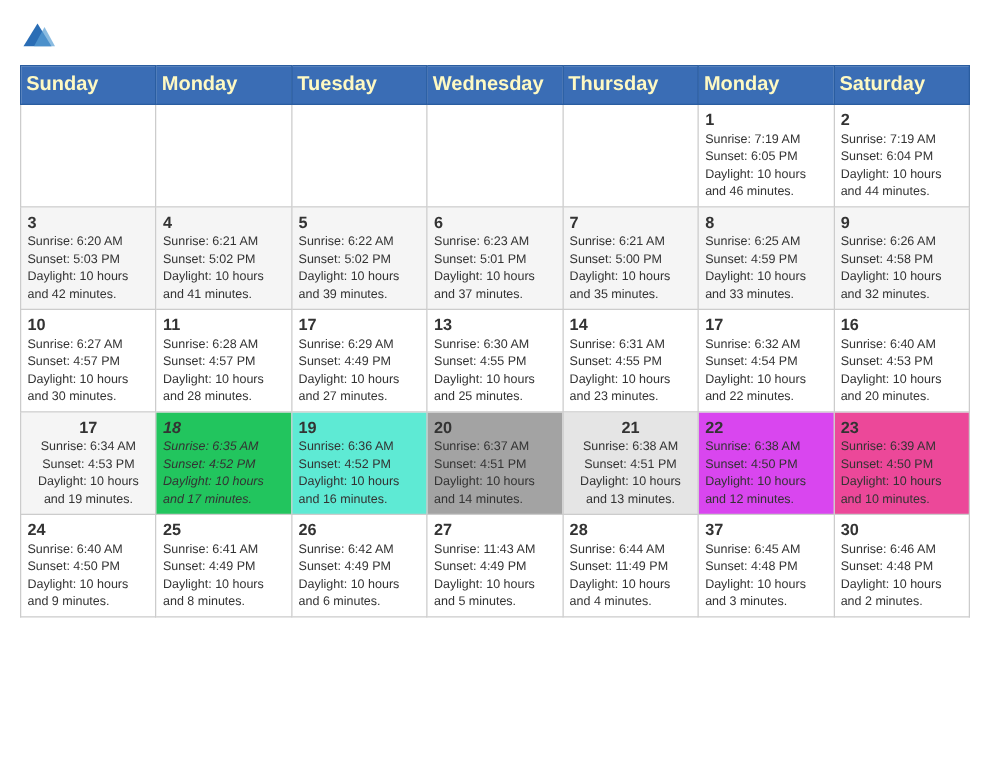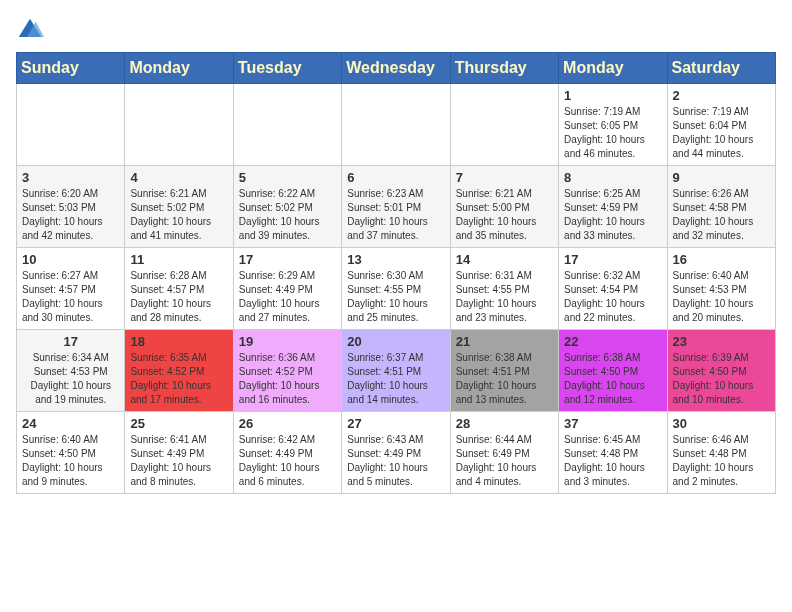--- a/index.html
+++ b/index.html
@@ -226,39 +226,39 @@
 Daylight: 10 hours and 20 minutes.</div>
         </td>
       </tr>
       <tr>
         <td style="background: rgb(245, 245, 245); text-align: center;">
           <span class="day-num">17</span>
           <div class="cell-content">Sunrise: 6:34 AM
 Sunset: 4:53 PM
 Daylight: 10 hours and 19 minutes.</div>
         </td>
-        <td style="background: #ef4444;">
+        <td style="background: #22c55e; font-style: italic;">
           <span class="day-num">18</span>
           <div class="cell-content">Sunrise: 6:35 AM
 Sunset: 4:52 PM
 Daylight: 10 hours and 17 minutes.</div>
         </td>
-        <td style="background: #f0abfc; margin-top: 30px;">
+        <td style="background: #5eead4; margin-top: 30px;">
           <span class="day-num">19</span>
           <div class="cell-content">Sunrise: 6:36 AM
 Sunset: 4:52 PM
 Daylight: 10 hours and 16 minutes.</div>
         </td>
-        <td style="background: #c4b5fd;">
+        <td style="background: #a3a3a3;">
           <span class="day-num">20</span>
           <div class="cell-content">Sunrise: 6:37 AM
 Sunset: 4:51 PM
 Daylight: 10 hours and 14 minutes.</div>
         </td>
-        <td style="background: #a3a3a3;">
+        <td style="background: #e5e5e5; text-align: center;">
           <span class="day-num">21</span>
           <div class="cell-content">Sunrise: 6:38 AM
 Sunset: 4:51 PM
 Daylight: 10 hours and 13 minutes.</div>
         </td>
         <td style="background: #d946ef;">
           <span class="day-num">22</span>
           <div class="cell-content">Sunrise: 6:38 AM
 Sunset: 4:50 PM
 Daylight: 10 hours and 12 minutes.</div>
@@ -284,28 +284,28 @@
 Daylight: 10 hours and 8 minutes.</div>
         </td>
         <td>
           <span class="day-num">26</span>
           <div class="cell-content">Sunrise: 6:42 AM
 Sunset: 4:49 PM
 Daylight: 10 hours and 6 minutes.</div>
         </td>
         <td>
           <span class="day-num">27</span>
-          <div class="cell-content">Sunrise: 6:43 AM
+          <div class="cell-content">Sunrise: 11:43 AM
 Sunset: 4:49 PM
 Daylight: 10 hours and 5 minutes.</div>
         </td>
         <td>
           <span class="day-num">28</span>
           <div class="cell-content">Sunrise: 6:44 AM
-Sunset: 6:49 PM
+Sunset: 11:49 PM
 Daylight: 10 hours and 4 minutes.</div>
         </td>
         <td>
           <span class="day-num">37</span>
           <div class="cell-content">Sunrise: 6:45 AM
 Sunset: 4:48 PM
 Daylight: 10 hours and 3 minutes.</div>
         </td>
         <td>
           <span class="day-num">30</span>

